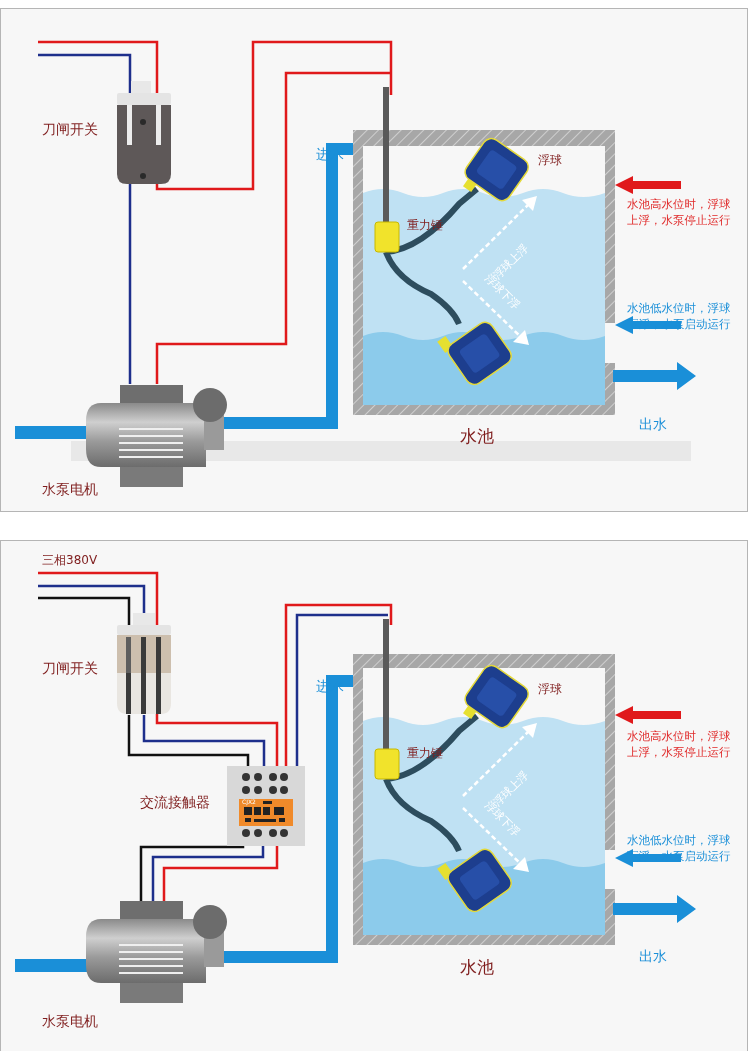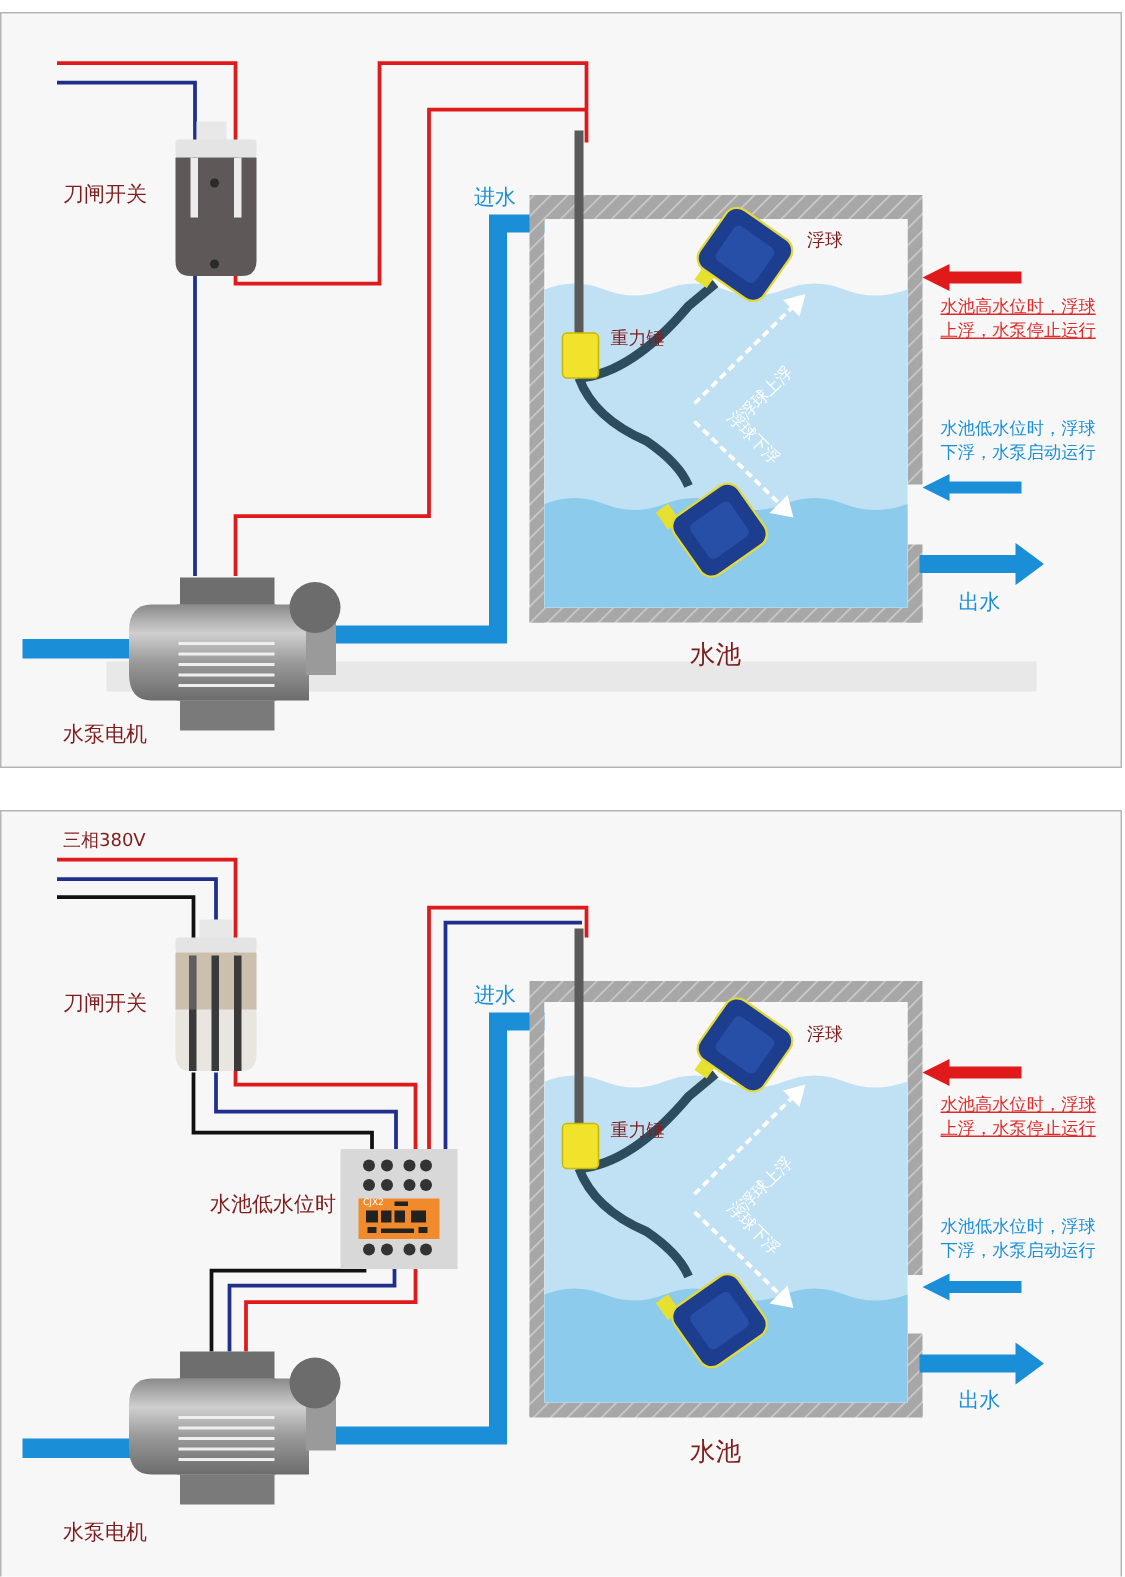--- a/index.html
+++ b/index.html
@@ -4,22 +4,22 @@
 <style>
   html, body { margin:0; padding:0; background:#ffffff; }
   body { width:750px; height:1051px; position:relative; overflow:hidden;
          font-family:"DejaVu Sans", sans-serif; }
   .panel { position:absolute; left:0; width:748px; background:#f7f7f7;
            border:1px solid #b5b5b5; box-sizing:border-box; }
   #panel1 { top:8px; height:504px; }
   #panel2 { top:540px; height:602px; }
   svg { position:absolute; left:0; top:0; }
   .lbl { position:absolute; white-space:nowrap; font-size:14px; color:#7f1d1d; }
-  .lbl-blue { color:#1a8fd8; }
-  .lbl-red { color:#e02a2a;text-decoration:underline; }
+  .lbl-blue { color:#1a8fd8;margin-top:23px; }
+  .lbl-red { color:#e02a2a; }
   .note { position:absolute; font-size:11.5px; line-height:16px; white-space:nowrap; }
   .diag-txt { position:absolute; font-size:11px; color:#ffffff; white-space:nowrap;
               transform-origin:left top; }
 </style>
 </head>
 <body>
 
 <div class="panel" id="panel1">
   <svg width="748" height="504" viewBox="0 0 748 504">
     <defs>
@@ -245,21 +245,21 @@
       <polygon points="528,331 512,328 524,316" fill="#fff"></polygon>
     </g>
 
     <polygon points="614,174 632,165 632,170 680,170 680,178 632,178 632,183" fill="#e0191b"></polygon>
     <polygon points="614,317 632,308 632,313 680,313 680,321 632,321 632,326" fill="#1a8fd8"></polygon>
     <polygon points="612,362 676,362 676,354 695,368 676,382 676,374 612,374" fill="#1a8fd8"></polygon>
   </svg>
 
   <span class="lbl" style="left:41px;top:11px;font-size:12px;">三相380V</span>
   <span class="lbl" style="left:41px;top:119px;">刀闸开关</span>
-  <span class="lbl" style="left:139px;top:253px;">水池低水位时</span>
+  <span class="lbl" style="left:139px;top:253px;">交流接触器</span>
   <span class="lbl" style="left:241px;top:257px;font-size:6px;color:#fff;">CJX2</span>
   <span class="lbl lbl-blue" style="left:315px;top:114px;">进水</span>
   <span class="lbl" style="left:537px;top:140px;font-size:12px;">浮球</span>
   <span class="lbl" style="left:406px;top:204px;font-size:12px;">重力锤</span>
   <span class="diag-txt" style="left:489px;top:258px;transform:rotate(-45deg);">浮球上浮</span>
   <span class="diag-txt" style="left:491px;top:257px;transform:rotate(45deg);">浮球下浮</span>
   <div class="note lbl-red" style="left:626px;top:187px;">
     <div>水池高水位时，浮球</div>
     <div>上浮，水泵停止运行</div>
   </div>

